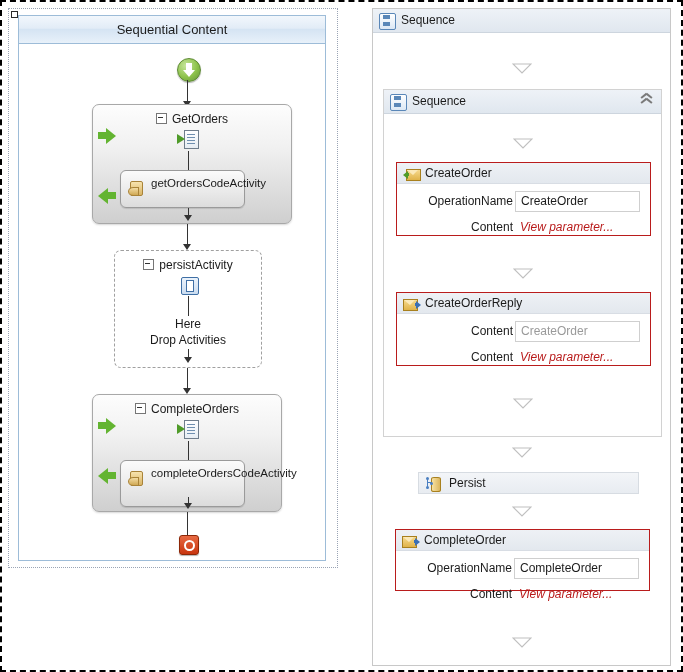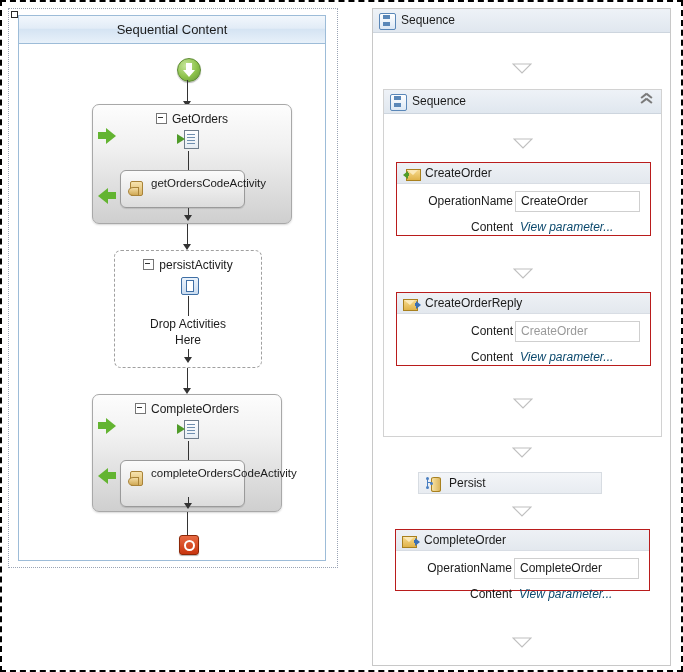--- a/index.html
+++ b/index.html
@@ -277,21 +277,21 @@
   }
   .prop-field{
     position:absolute;left:118px;right:10px;top:0;height:21px;
     border:1px solid #cfcfcf;background:#fff;box-sizing:border-box;
     font-size:12px;color:#1b1b1b;line-height:19px;padding-left:5px;
     overflow:hidden;white-space:nowrap;
   }
   .prop-field.disabled{color:#9a9a9a;}
   .prop-plain{
     position:absolute;left:123px;top:3px;font-size:12px;
-    font-style:italic;color:#0c4a6e;
+    font-style:italic;color:#b91c1c;
   }
 
   
   .persist-bar{
     position:absolute;height:22px;
     background:linear-gradient(to bottom,#f3f5f8,#e8ecf1);
     border:1px solid #d7dce2;box-sizing:border-box;
   }
   .persist-bar .ttl{position:absolute;left:30px;top:3px;font-size:12px;color:#1b1b1b;}
   .icon-db{
@@ -365,22 +365,22 @@
       <div class="vline" style="left:168px;top:208px;height:22px;"></div>
       <div class="arrowhead" style="left:164px;top:228px;"></div>
 
       <div class="drop-box" style="left:95px;top:234px;width:148px;height:118px;">
         <div class="node-title">
           <span class="expander"></span><span>persistActivity</span>
         </div>
         <div class="icon-persist" style="left:66px;top:26px;"></div>
         <div class="vline" style="left:73px;top:45px;height:20px;"></div>
         <div class="drop-text" style="top:65px;">
+          <div>Here</div>
           <div>Drop Activities</div>
-          <div>Here</div>
         </div>
         <div class="vline" style="left:73px;top:98px;height:12px;"></div>
         <div class="arrowhead" style="left:69px;top:106px;"></div>
       </div>
 
       <div class="vline" style="left:168px;top:352px;height:22px;"></div>
       <div class="arrowhead" style="left:164px;top:372px;"></div>
 
       <div class="comp-box" style="left:73px;top:378px;width:190px;height:118px;">
         <div class="node-title">
@@ -505,21 +505,21 @@
           </svg>
       </div>
     </div>
 
     <div class="tri-wrap" style="left:139px;top:438px;">
       <svg width="20" height="11" viewBox="0 0 20 11">
           <path d="M1 1 L19 1 L10 10 Z" fill="#ffffff" stroke="#c0c0c0" stroke-width="1.2"></path>
         </svg>
     </div>
 
-    <div class="persist-bar" style="left:45px;top:463px;width:184px;padding-left:20px;">
+    <div class="persist-bar" style="left:45px;top:463px;width:221px;padding-left:20px;">
       <div class="icon-db">
         <div class="cyl"></div>
         <div class="dot" style="left:0;top:0;"></div>
         <div class="dot" style="left:0;top:9px;"></div>
         <div class="dot" style="left:4px;top:5px;"></div>
         <div class="lnk" style="left:1px;top:2px;width:1px;height:8px;"></div>
         <div class="lnk" style="left:1px;top:5px;width:4px;height:1px;"></div>
       </div>
       <div class="ttl">Persist</div>
     </div>

